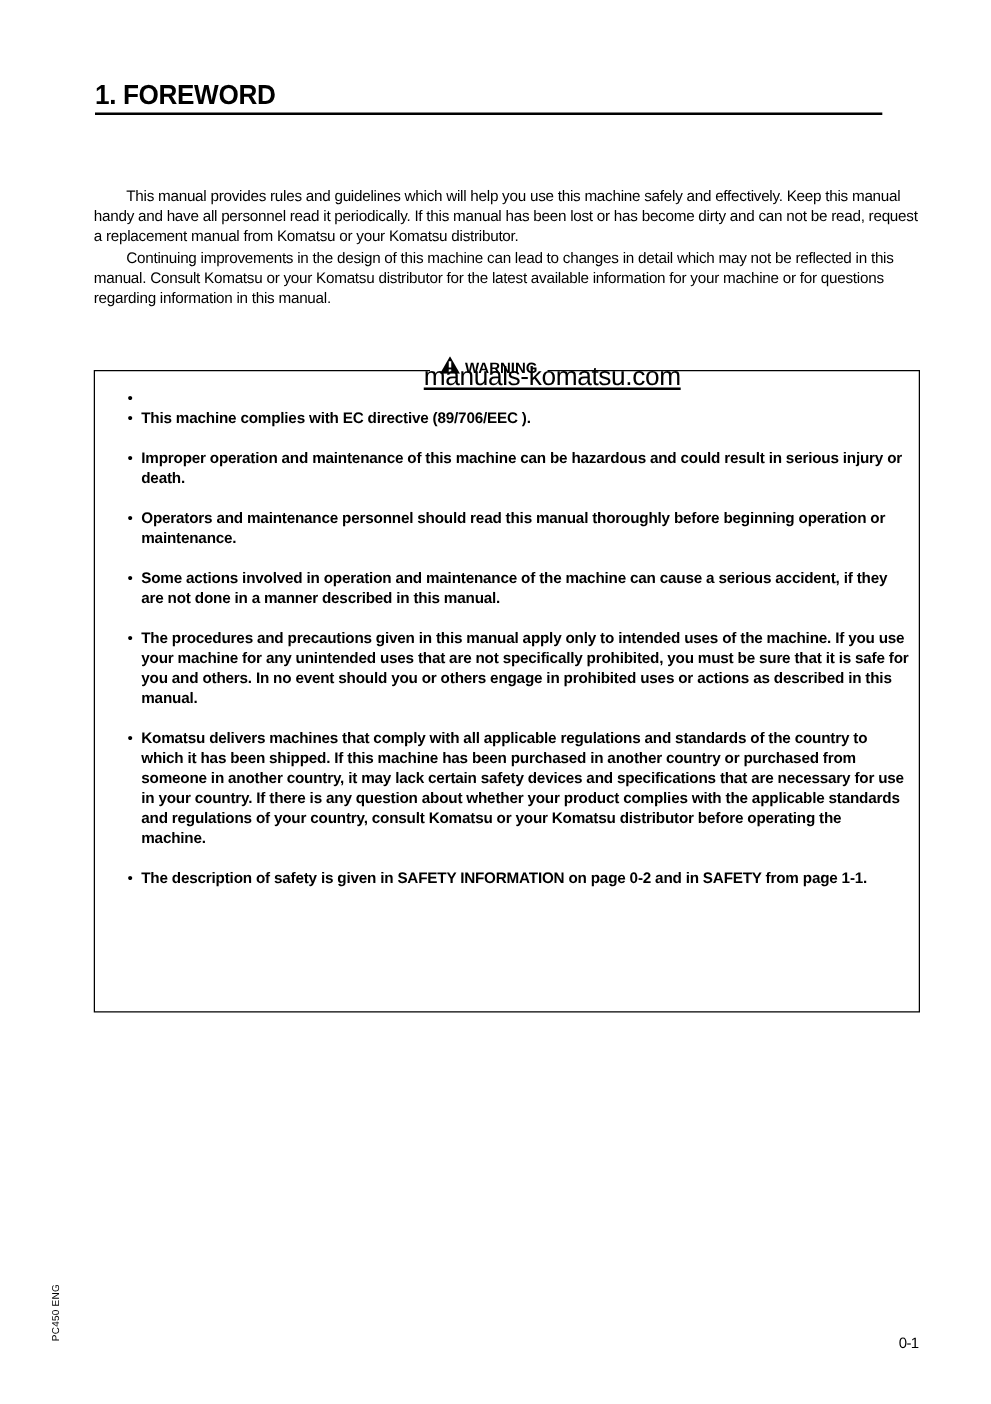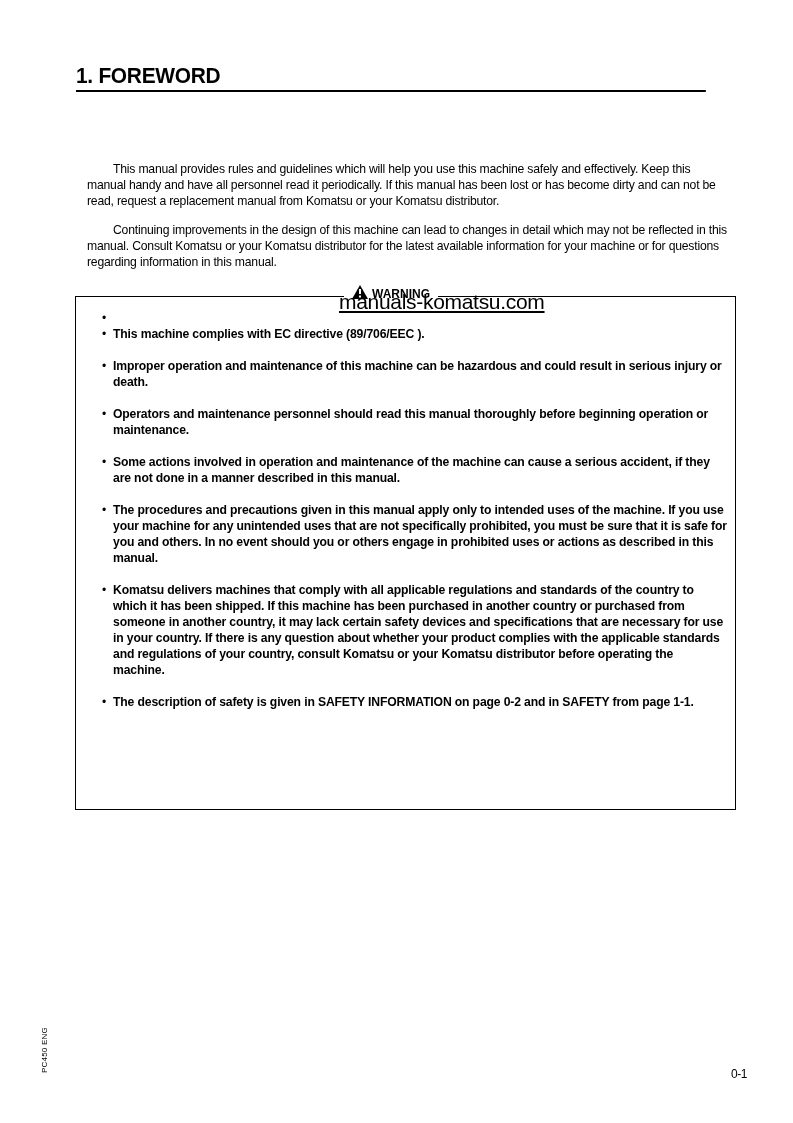--- a/index.html
+++ b/index.html
@@ -10,21 +10,21 @@
     .title {
       position: absolute; left: 76px; top: 62px; width: 663px;
       font-size: 22px; font-weight: bold; letter-spacing: -0.3px;
       border-bottom: 2px solid #000; padding-bottom: 0px; line-height: 28px;
       transform: scaleX(0.95); transform-origin: left;
     }
     .intro {
       position: absolute; left: 75px; top: 149px; width: 668px;
       font-size: 12.2px; line-height: 16.2px; letter-spacing: -0.2px;
     }
-    .intro p { margin: 12px; text-indent: 26px; }
+    .intro p { margin: 0; text-indent: 26px; }
     .warn-box {
       position: absolute; left: 75px; top: 296px; width: 661px; height: 514px;
       border: 1px solid #000; box-sizing: border-box;
     }
     .warn-header {
       position: absolute; left: 268px; top: -12px; background: #fff;
       padding: 0 8px; display: flex; align-items: flex-start; gap: 4px;
       font-size: 12px; font-weight: bold; line-height: 18px;
     }
     .warn-icon { width: 16px; height: 14px; display: inline-block; }
@@ -39,21 +39,21 @@
       position: relative; padding-left: 11px; margin-bottom: 16px;
       font-size: 12.2px; font-weight: bold; line-height: 16px; letter-spacing: -0.15px;
     }
     .warn-item .bullet { position: absolute; left: 0; top: 0; font-weight: normal; }
     .warn-item .line2 { display: block; }
     .side-code {
       position: absolute; left: 40px; top: 1073px;
       font-size: 8px; transform: rotate(-90deg); transform-origin: left top;
       letter-spacing: 0.2px;
     }
-    .page-num { position: absolute; left: 719px; top: 1067px; font-size: 12px; letter-spacing: -0.5px; margin-left: 12px; }
+    .page-num { position: absolute; left: 719px; top: 1067px; font-size: 12px; letter-spacing: -0.5px; }
   </style>
 </head>
 <body>
 
 <div class="title">1. FOREWORD</div>
 
 <div class="intro">
   <p>This manual provides rules and guidelines which will help you use this machine safely and effectively. Keep this manual handy and have all personnel read it periodically. If this manual has been lost or has become dirty and can not be read, request a replacement manual from Komatsu or your Komatsu distributor.</p>
   <p>Continuing improvements in the design of this machine can lead to changes in detail which may not be reflected in this manual. Consult Komatsu or your Komatsu distributor for the latest available information for your machine or for questions regarding information in this manual.</p>
 </div>

